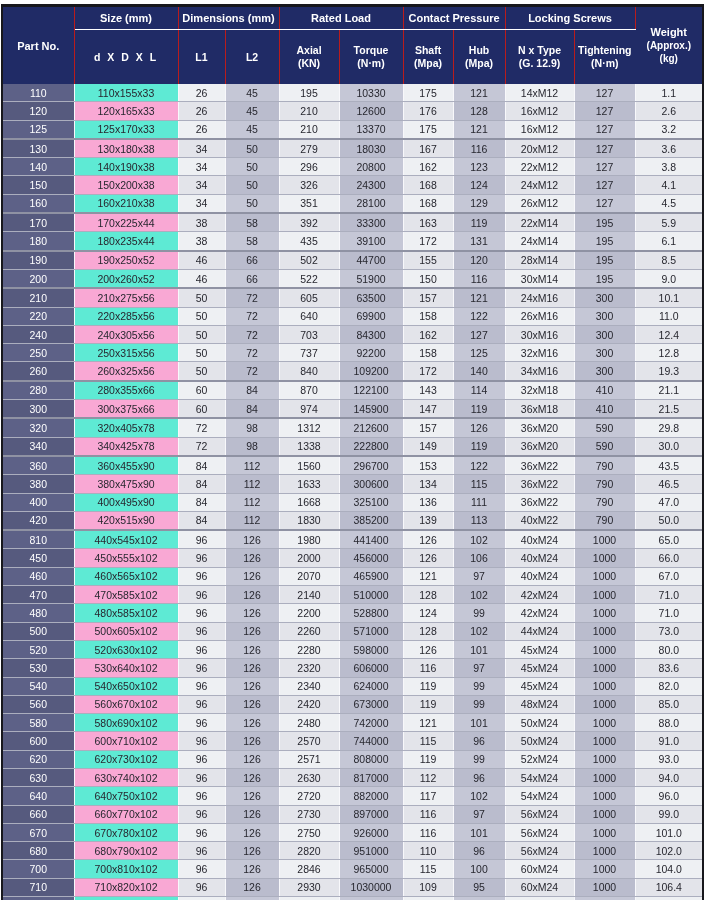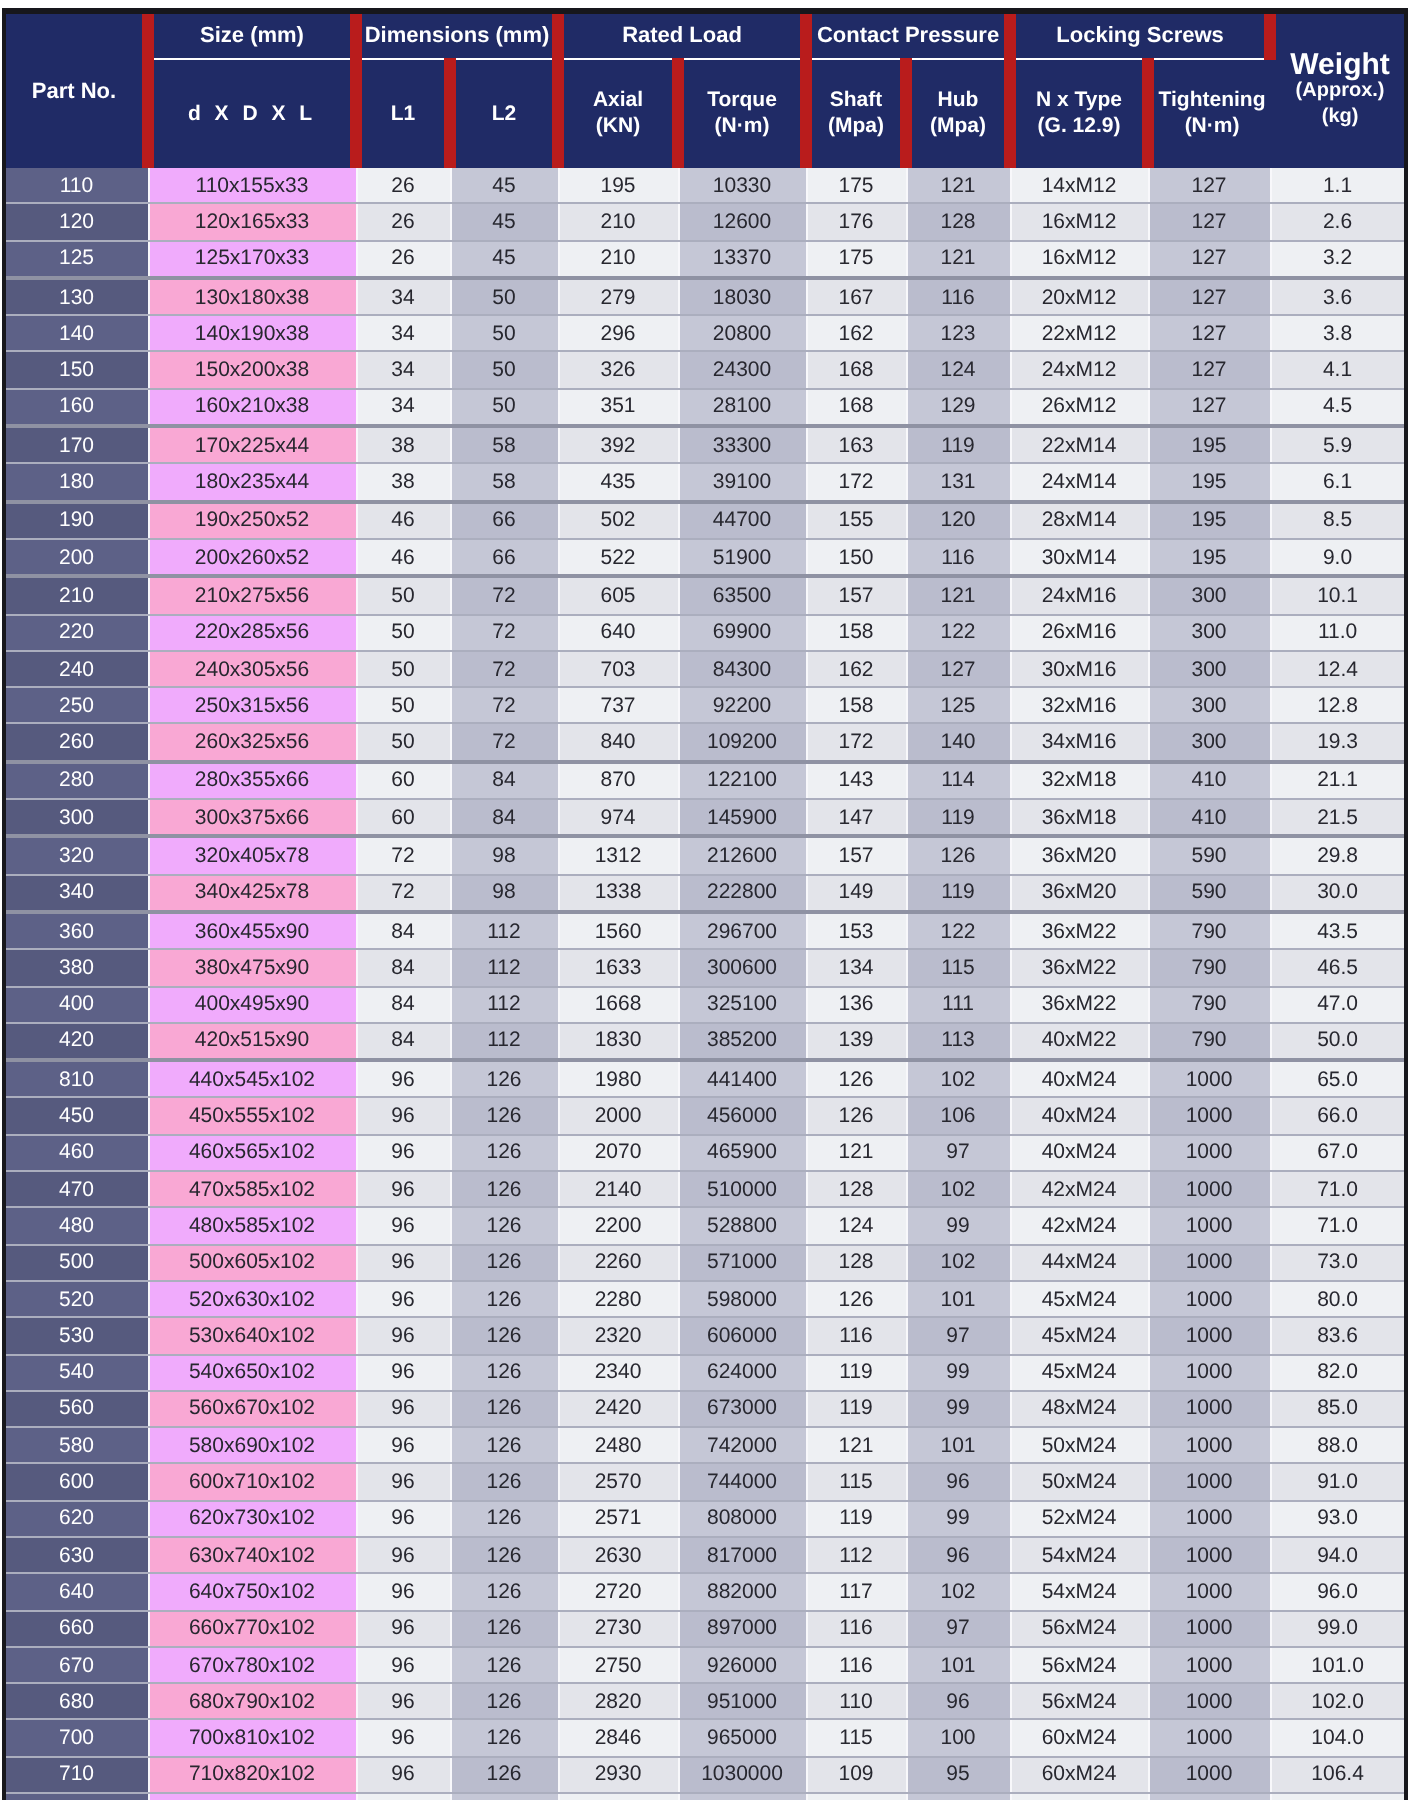--- a/index.html
+++ b/index.html
@@ -20,31 +20,31 @@
     width:699px;
   }
   
   thead th {
     background:#202b66;
     color:#ffffff;
     font-weight:bold;
     text-align:center;
     vertical-align:middle;
     padding:0;
-    border-right:6px solid #b91c1c;
+    border-right:1px solid #b91c1c;
   }
   thead th:last-child { border-right:none; }
   tr.group-row th { height:22px; font-size:11px; border-bottom:1px solid #ffffff; }
   tr.sub-row th { height:54px; font-size:10.5px; }
   th.th-span { border-bottom:none !important; }
   th .ln { display:block; line-height:13px; }
   th.th-part { font-size:12px; }
   th.th-size-sub { font-size:12px; letter-spacing:2px; }
   th.th-weight .ln { line-height:13px; font-size:10px; }
-  th.th-weight .ln:first-child { font-size:15px; }
+  th.th-weight .ln:first-child { font-size:11px; }
   
   tbody td {
     height:17.3px;
     padding:0;
     text-align:center;
     vertical-align:middle;
     font-size:10.5px;
     color:#27272f;
     border-bottom:1px solid #abaebe;
     border-left:1px solid #f8f8fb;
@@ -53,21 +53,21 @@
   }
   tbody td:first-child { border-left:none; }
   tbody tr:last-child td { border-bottom:none; }
   tr.group-end td { border-bottom:2px solid #8f92a3; }
   
   td.c-part { color:#ffffff; }
   tr.even td.c-part { background:#5d6187; }
   tr.odd  td.c-part { background:#565a7e; }
   tr.even td.p  { background:#eef0f3; }
   tr.odd  td.p  { background:#e3e4ea; }
-  tr.even td.t1 { background:#f0abfc; }
+  tr.even td.t1 { background:#5eead4; }
   tr.odd  td.t1 { background:#f9a8d4; }
   tr.even td.t2 { background:#c5c7d6; }
   tr.odd  td.t2 { background:#babccd; }
 </style>
 </head>
 <body>
 
 <div class="table-wrap">
   <table>
     <colgroup>

